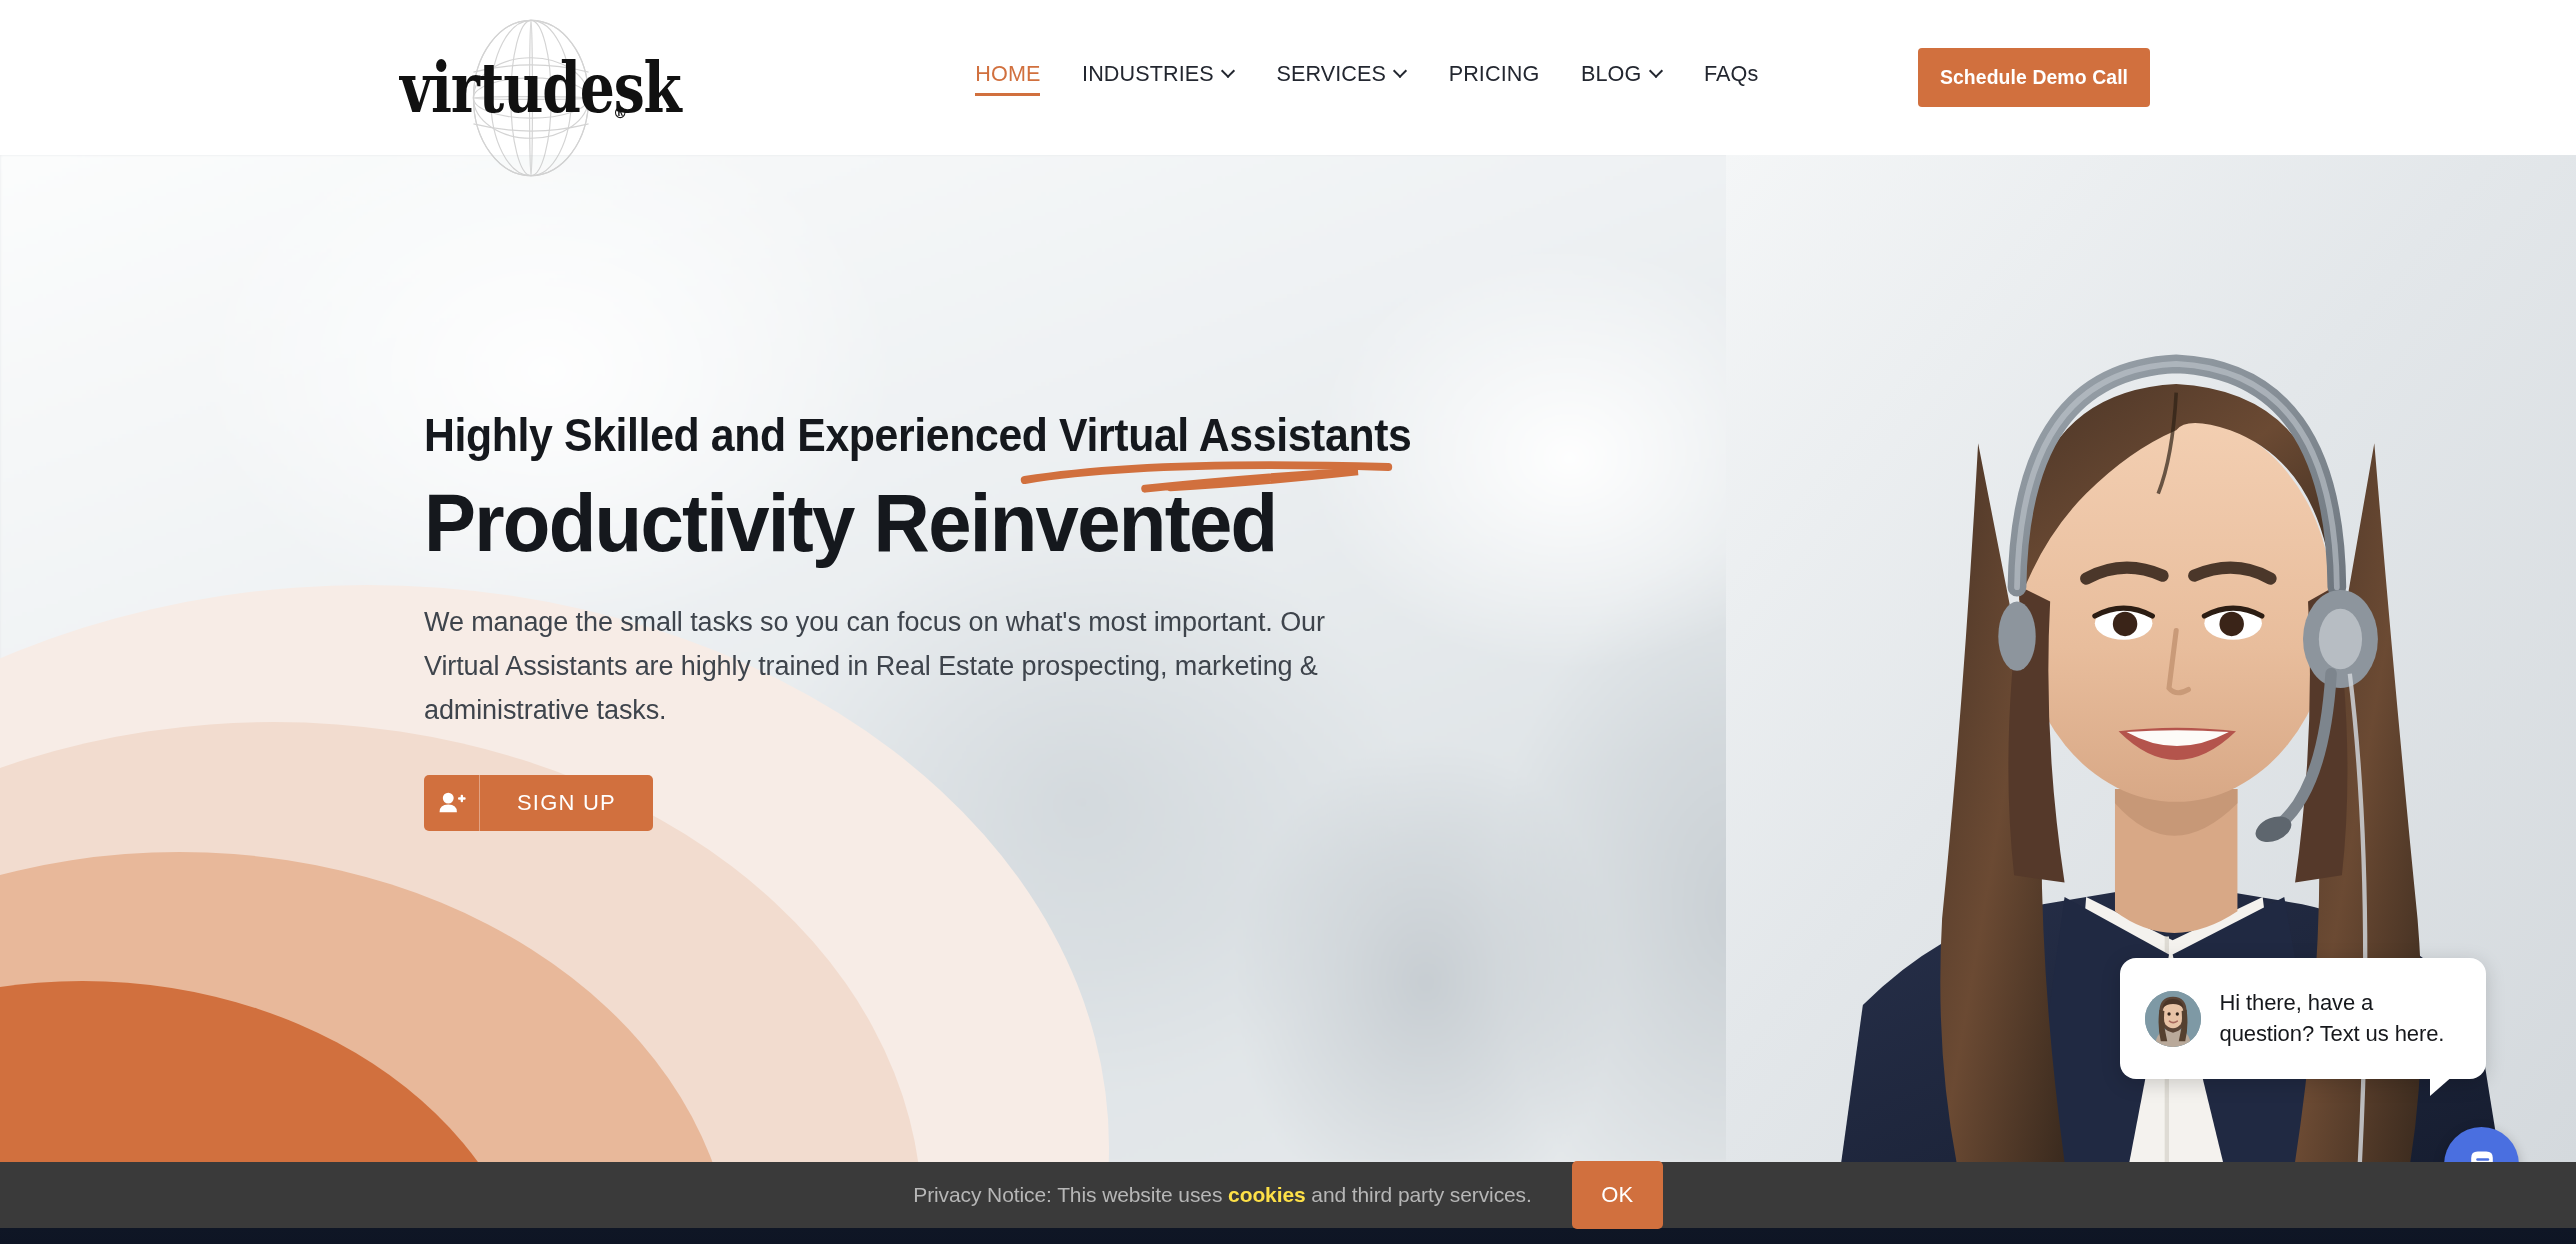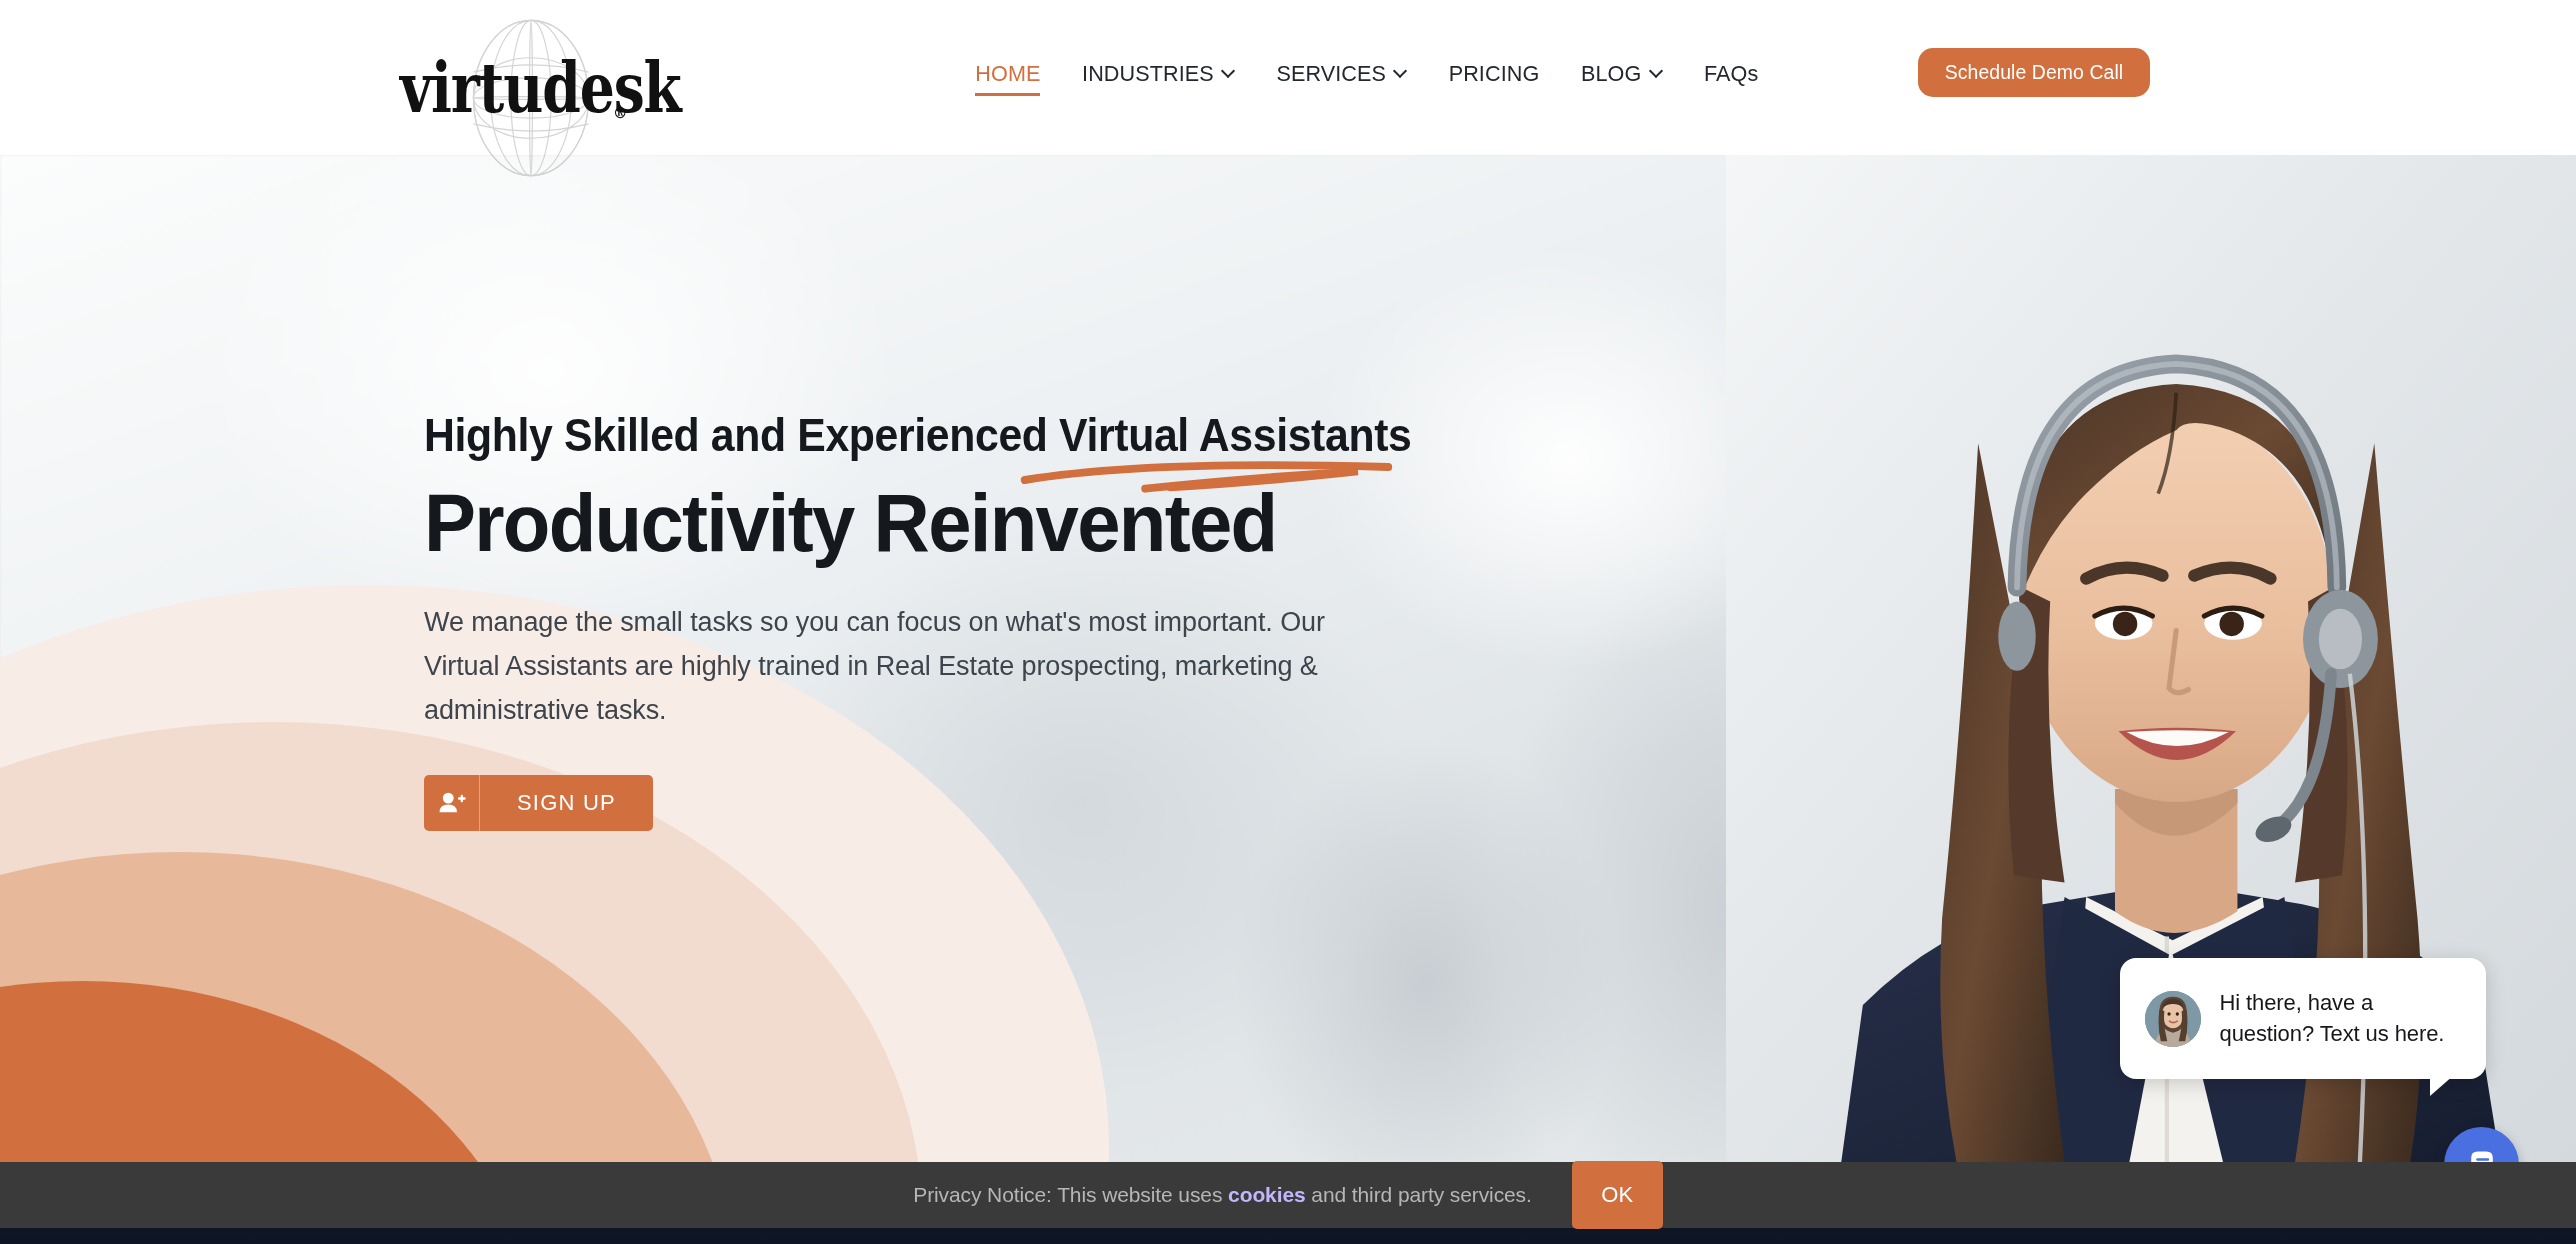--- a/index.html
+++ b/index.html
@@ -115,28 +115,28 @@
     border-right: 2.2px solid #232730;
     border-bottom: 2.2px solid #232730;
     transform: rotate(45deg);
   }
 
   #demo-btn {
     position: absolute;
     left: 1918px;
     top: 48px;
     width: 232px;
-    height: 49px;
+    height: 59px;
     background: #d1703e;
-    border-radius: 15px;
+    border-radius: 4px;
     border: none;
     color: #ffffff;
     font-family: "Liberation Sans", sans-serif;
     font-size: 19.4px;
-    font-weight: 400;
+    font-weight: 700;
     letter-spacing: 0.1px;
     cursor: pointer;
   }
 
   
   #hero {
     position: absolute;
     top: 155px; left: 0;
     width: 2576px;
     height: 1007px;
@@ -344,21 +344,21 @@
     gap: 40px;
     z-index: 80;
   }
   #cookie-text {
     font-size: 21px;
     color: #b6b6b6;
     font-weight: 400;
     letter-spacing: -0.1px;
   }
   #cookie-link {
-    color: #c4b5fd;
+    color: #fde047;
     font-weight: 700;
     text-decoration: none;
     cursor: pointer;
   }
   #cookie-ok {
     width: 91px;
     height: 68px;
     background: #d1703e;
     color: #ffffff;
     border: none;

